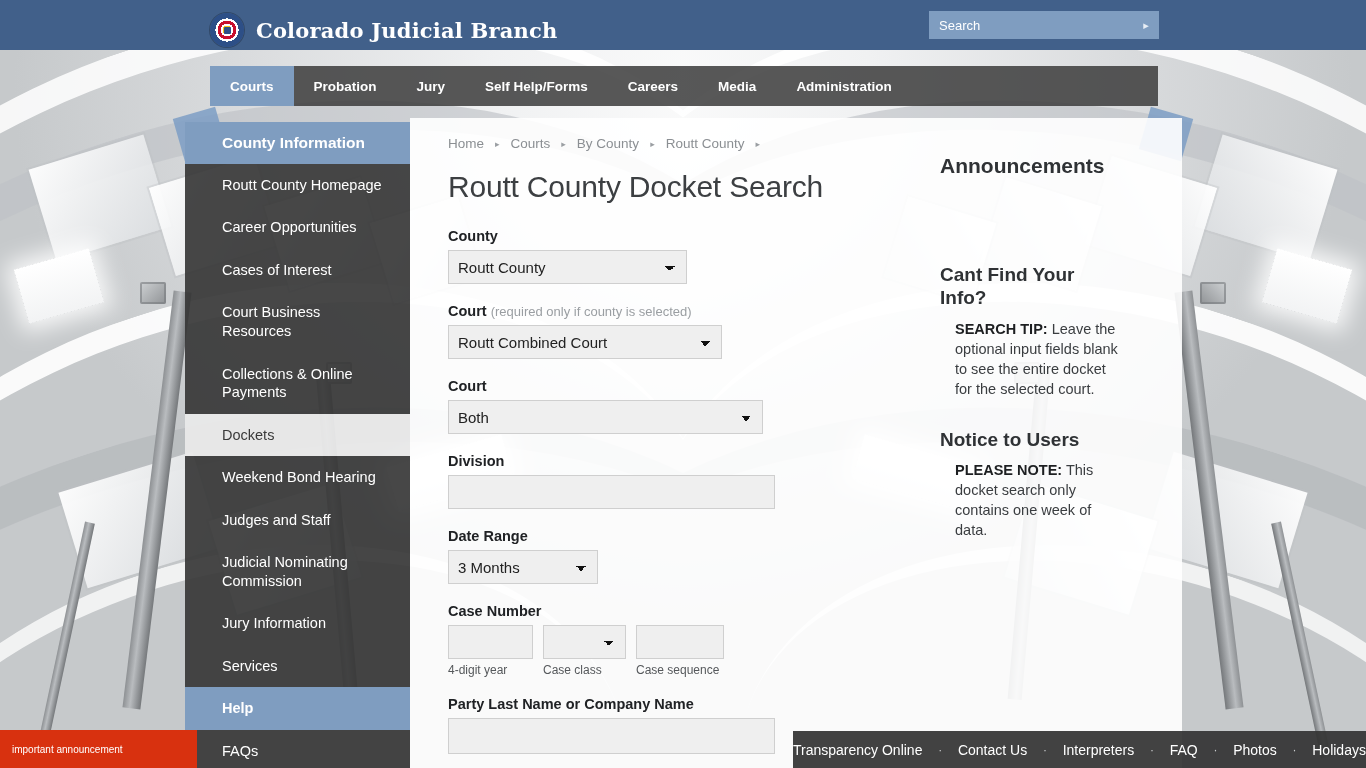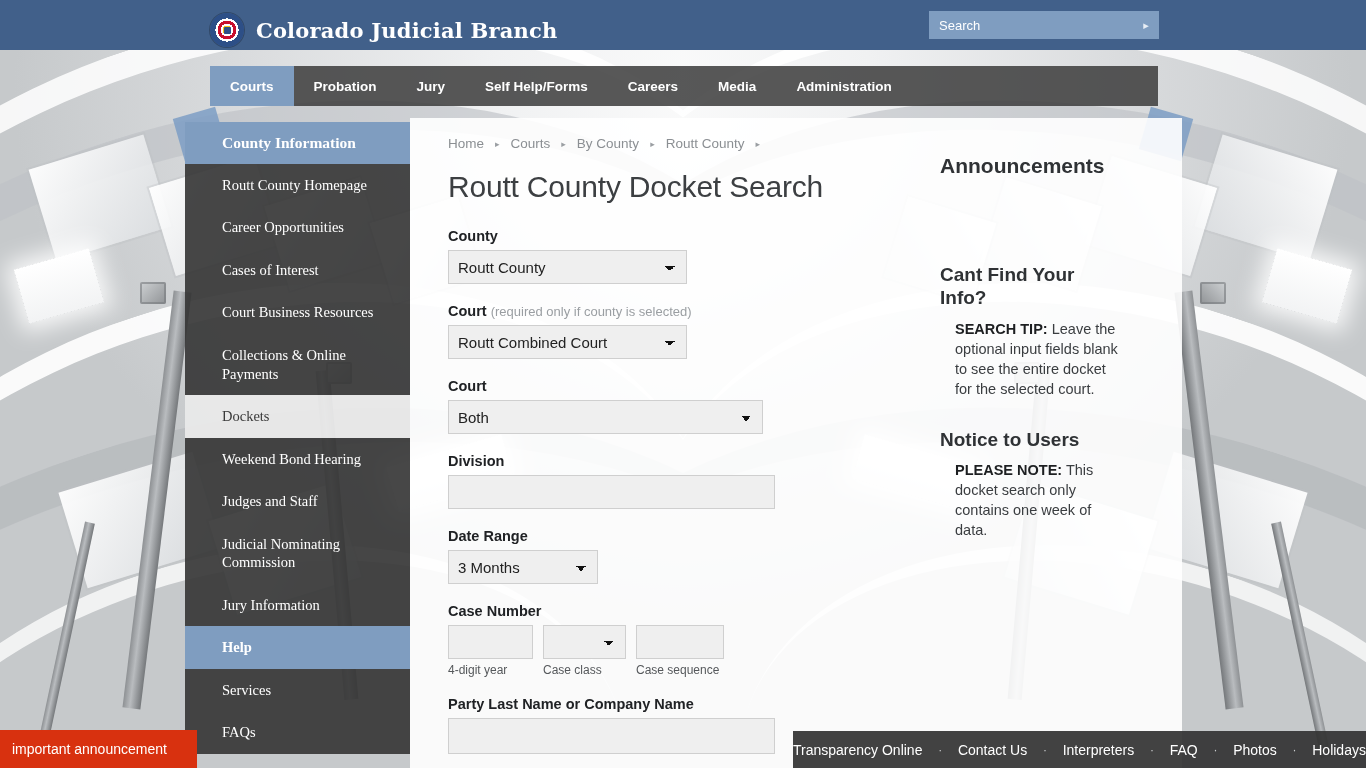--- a/index.html
+++ b/index.html
@@ -144,21 +144,20 @@
     color: #ffffff; font-size: 13.5px; font-weight: bold;
     padding: 0 20px; white-space: nowrap; cursor: pointer;
     font-family: "Liberation Sans", sans-serif;
   }
   .nav-item.active { background: #7f9dc0; }
 
   
   #sidebar {
     position: absolute; top: 122px; left: 185px; width: 225px; bottom: 0;
     z-index: 12;
-    font-family: Liberation Serif, serif;
   }
   .side-item {
     padding: 12px 18px 12px 37px;
     font-size: 14.5px; color: #ffffff; cursor: pointer;
     background: rgba(55,55,55,0.92);
     line-height: 1.28;
   }
   .side-item.head {
     background: #7f9dc0; font-weight: bold; color: #ffffff;
     padding: 11px 18px 11px 37px; font-size: 15.5px;
@@ -206,21 +205,21 @@
   select.sel-box {
     padding-right: 28px;
     background-image:
       linear-gradient(45deg, transparent 50%, #111 50%),
       linear-gradient(135deg, #111 50%, transparent 50%);
     background-position: calc(100% - 16px) 15px, calc(100% - 11px) 15px;
     background-size: 5px 5px, 5px 5px;
     background-repeat: no-repeat;
   }
   #county-select { width: 239px; }
-  #court-select { width: 239px; }
+  #court-select { width: 274px; }
   #court2-select { width: 315px; }
   #division-input { width: 327px; }
   #daterange-select { width: 150px; }
   #party-input { width: 327px; height: 36px; }
 
   .case-row { display: flex; gap: 10px; }
   .case-col { display: flex; flex-direction: column; }
   .case-col .sub { font-size: 12px; color: #55585b; margin-top: 4px; }
   #case-year { width: 85px; }
   #case-class { width: 83px; }
@@ -242,21 +241,21 @@
     display: flex; align-items: center; justify-content: space-between; gap: 9px;
     z-index: 20;
   }
   .foot-link { color: #ffffff; font-size: 14px; cursor: pointer; white-space: nowrap; }
   .foot-sep { color: #c9cbcd; font-size: 12px; }
 
   #announce-banner {
     position: absolute; left: 0; bottom: 0; width: 197px; height: 38px;
     background: #d8310f;
     display: flex; align-items: center; padding-left: 12px;
-    color: #ffffff; font-size: 14px;
+    color: #ffffff; font-size: 10px;
     z-index: 21; cursor: pointer;
   }
 </style>
 </head>
 <body>
 
 <div id="bg">
   <div class="bg-half left">
     <div class="bg-inner">
       <div class="arc a1"></div>
@@ -331,22 +330,22 @@
   <div class="side-item">Routt County Homepage</div>
   <div class="side-item">Career Opportunities</div>
   <div class="side-item">Cases of Interest</div>
   <div class="side-item">Court Business Resources</div>
   <div class="side-item">Collections &amp; Online Payments</div>
   <div class="side-item current">Dockets</div>
   <div class="side-item">Weekend Bond Hearing</div>
   <div class="side-item">Judges and Staff</div>
   <div class="side-item">Judicial Nominating Commission</div>
   <div class="side-item">Jury Information</div>
+  <div class="side-item">Services</div>
   <div class="side-item sel">Help</div>
-  <div class="side-item">Services</div>
   <div class="side-item">FAQs</div>
 </div>
 
 <div id="content">
 
   <div id="breadcrumb">
     <span class="crumb">Home</span>
     <span class="crumb-sep">▸</span>
     <span class="crumb">Courts</span>
     <span class="crumb-sep">▸</span>

